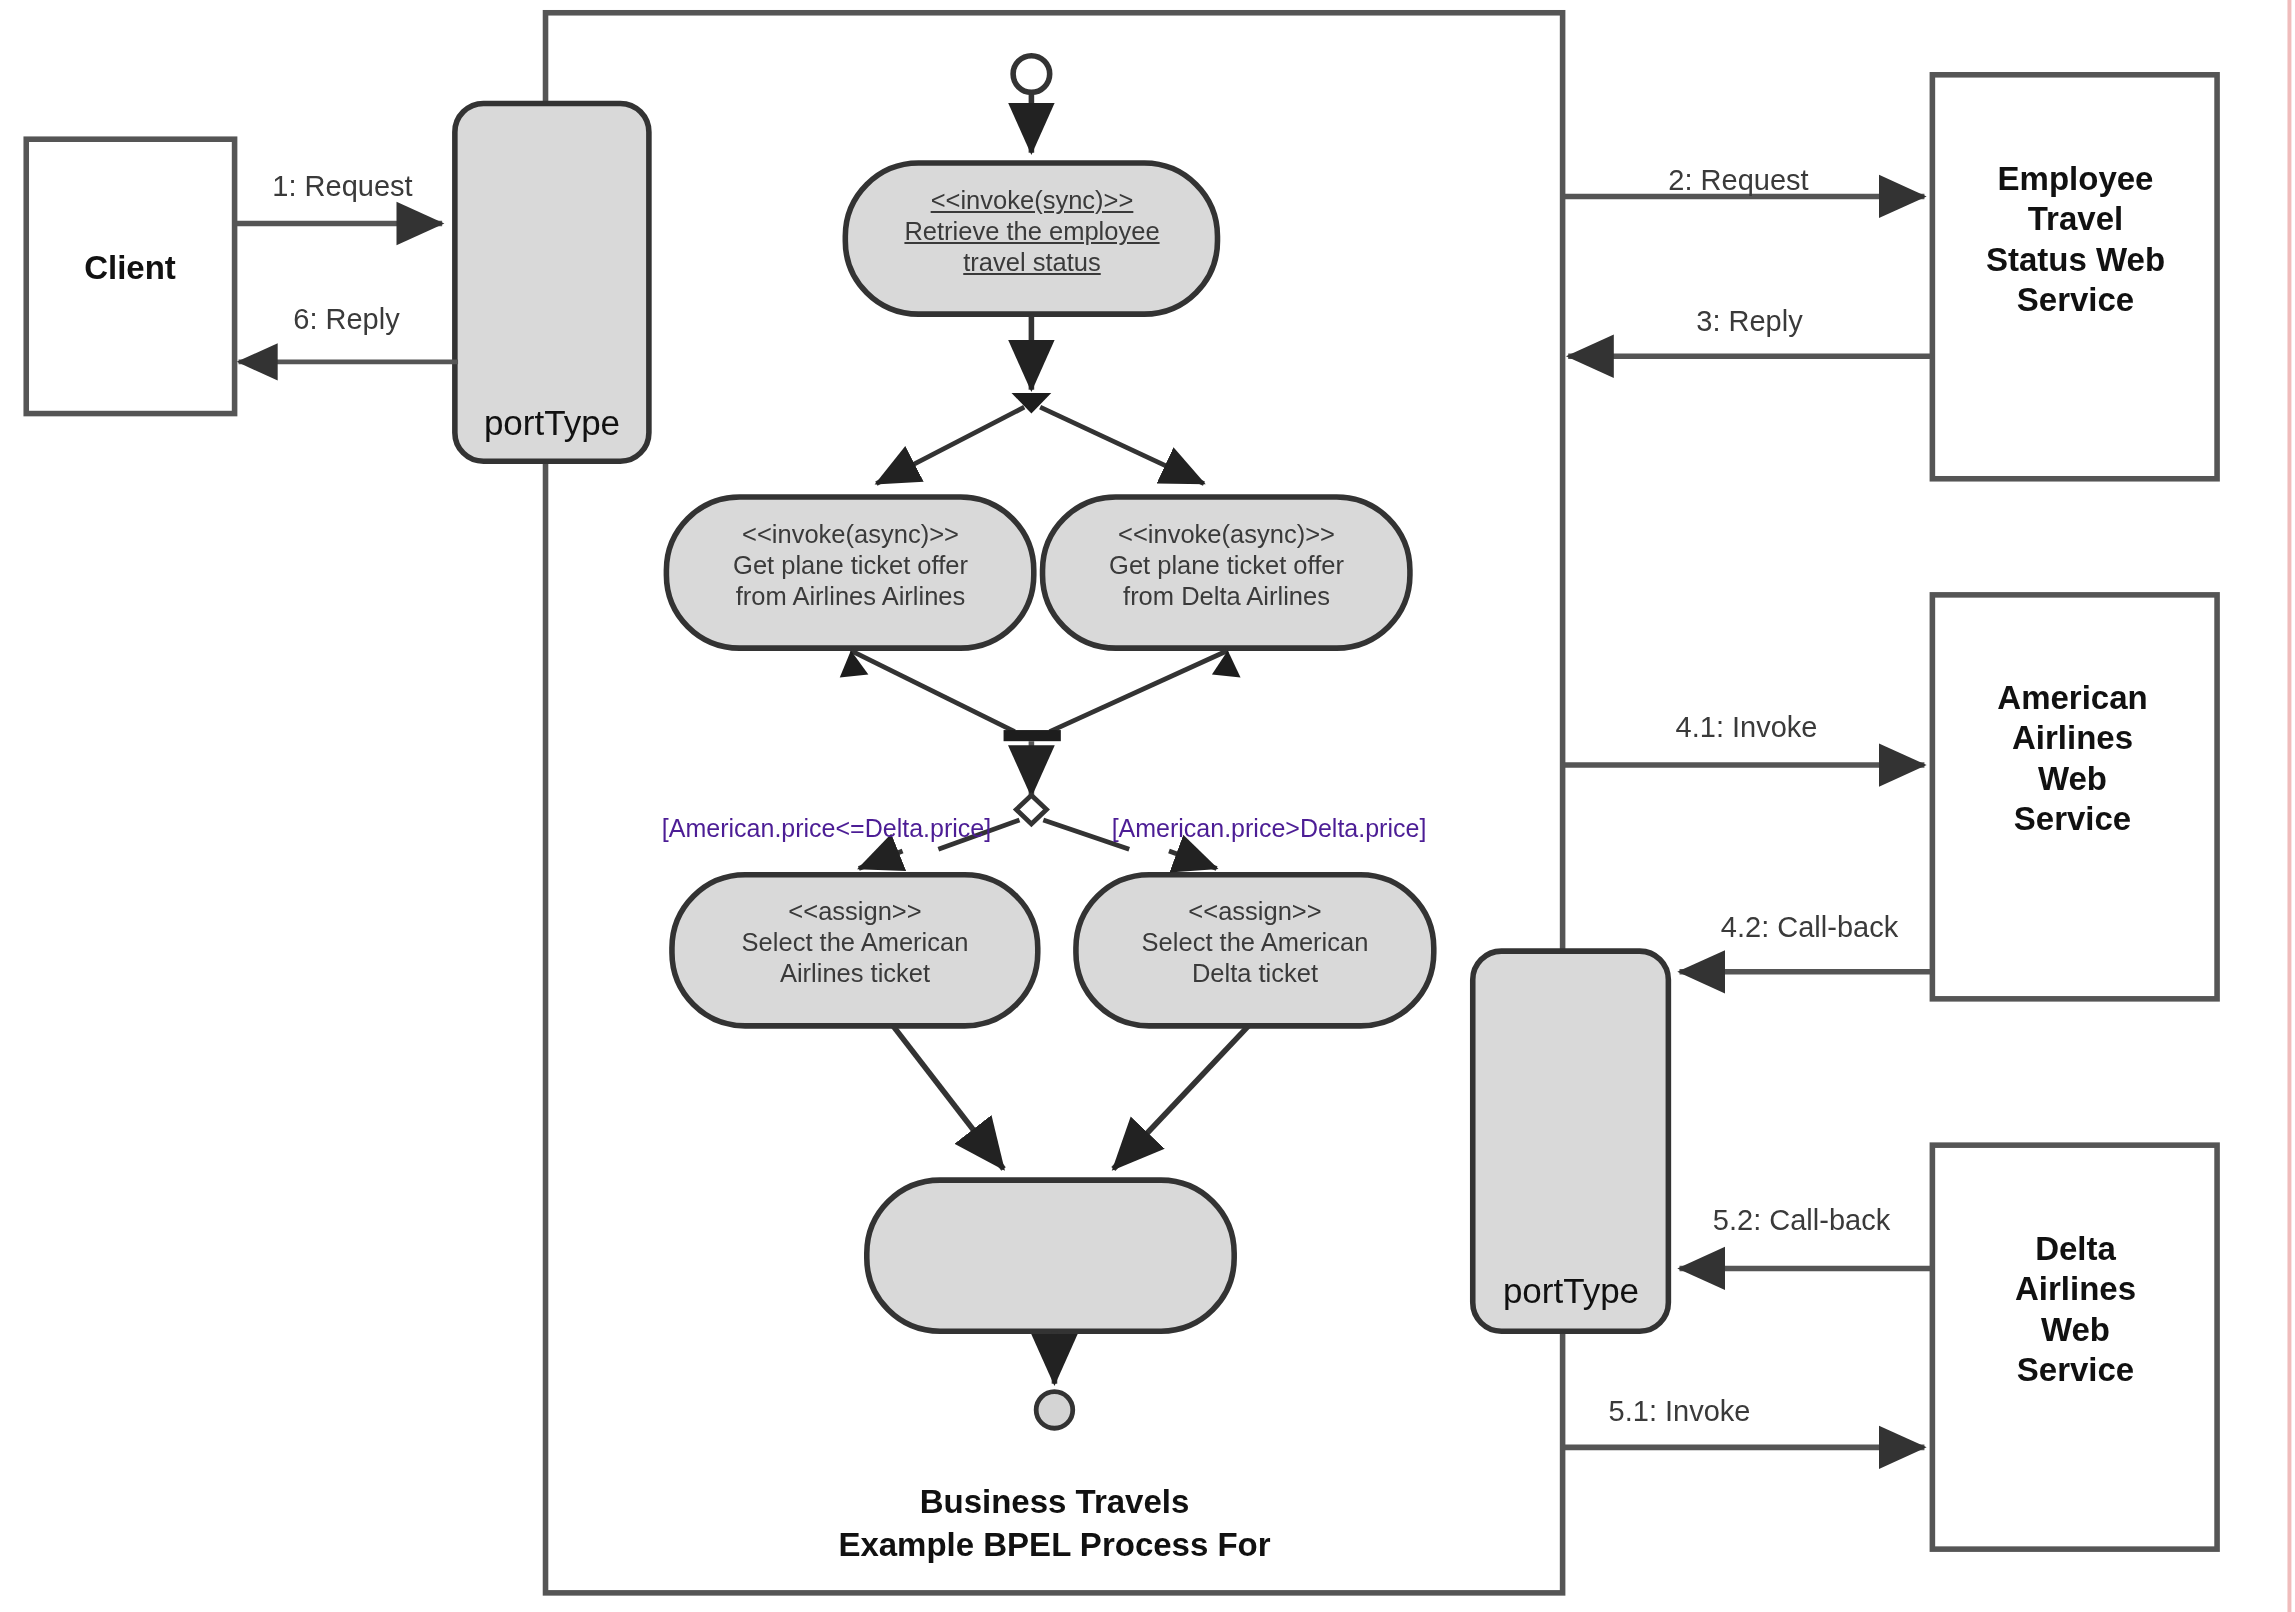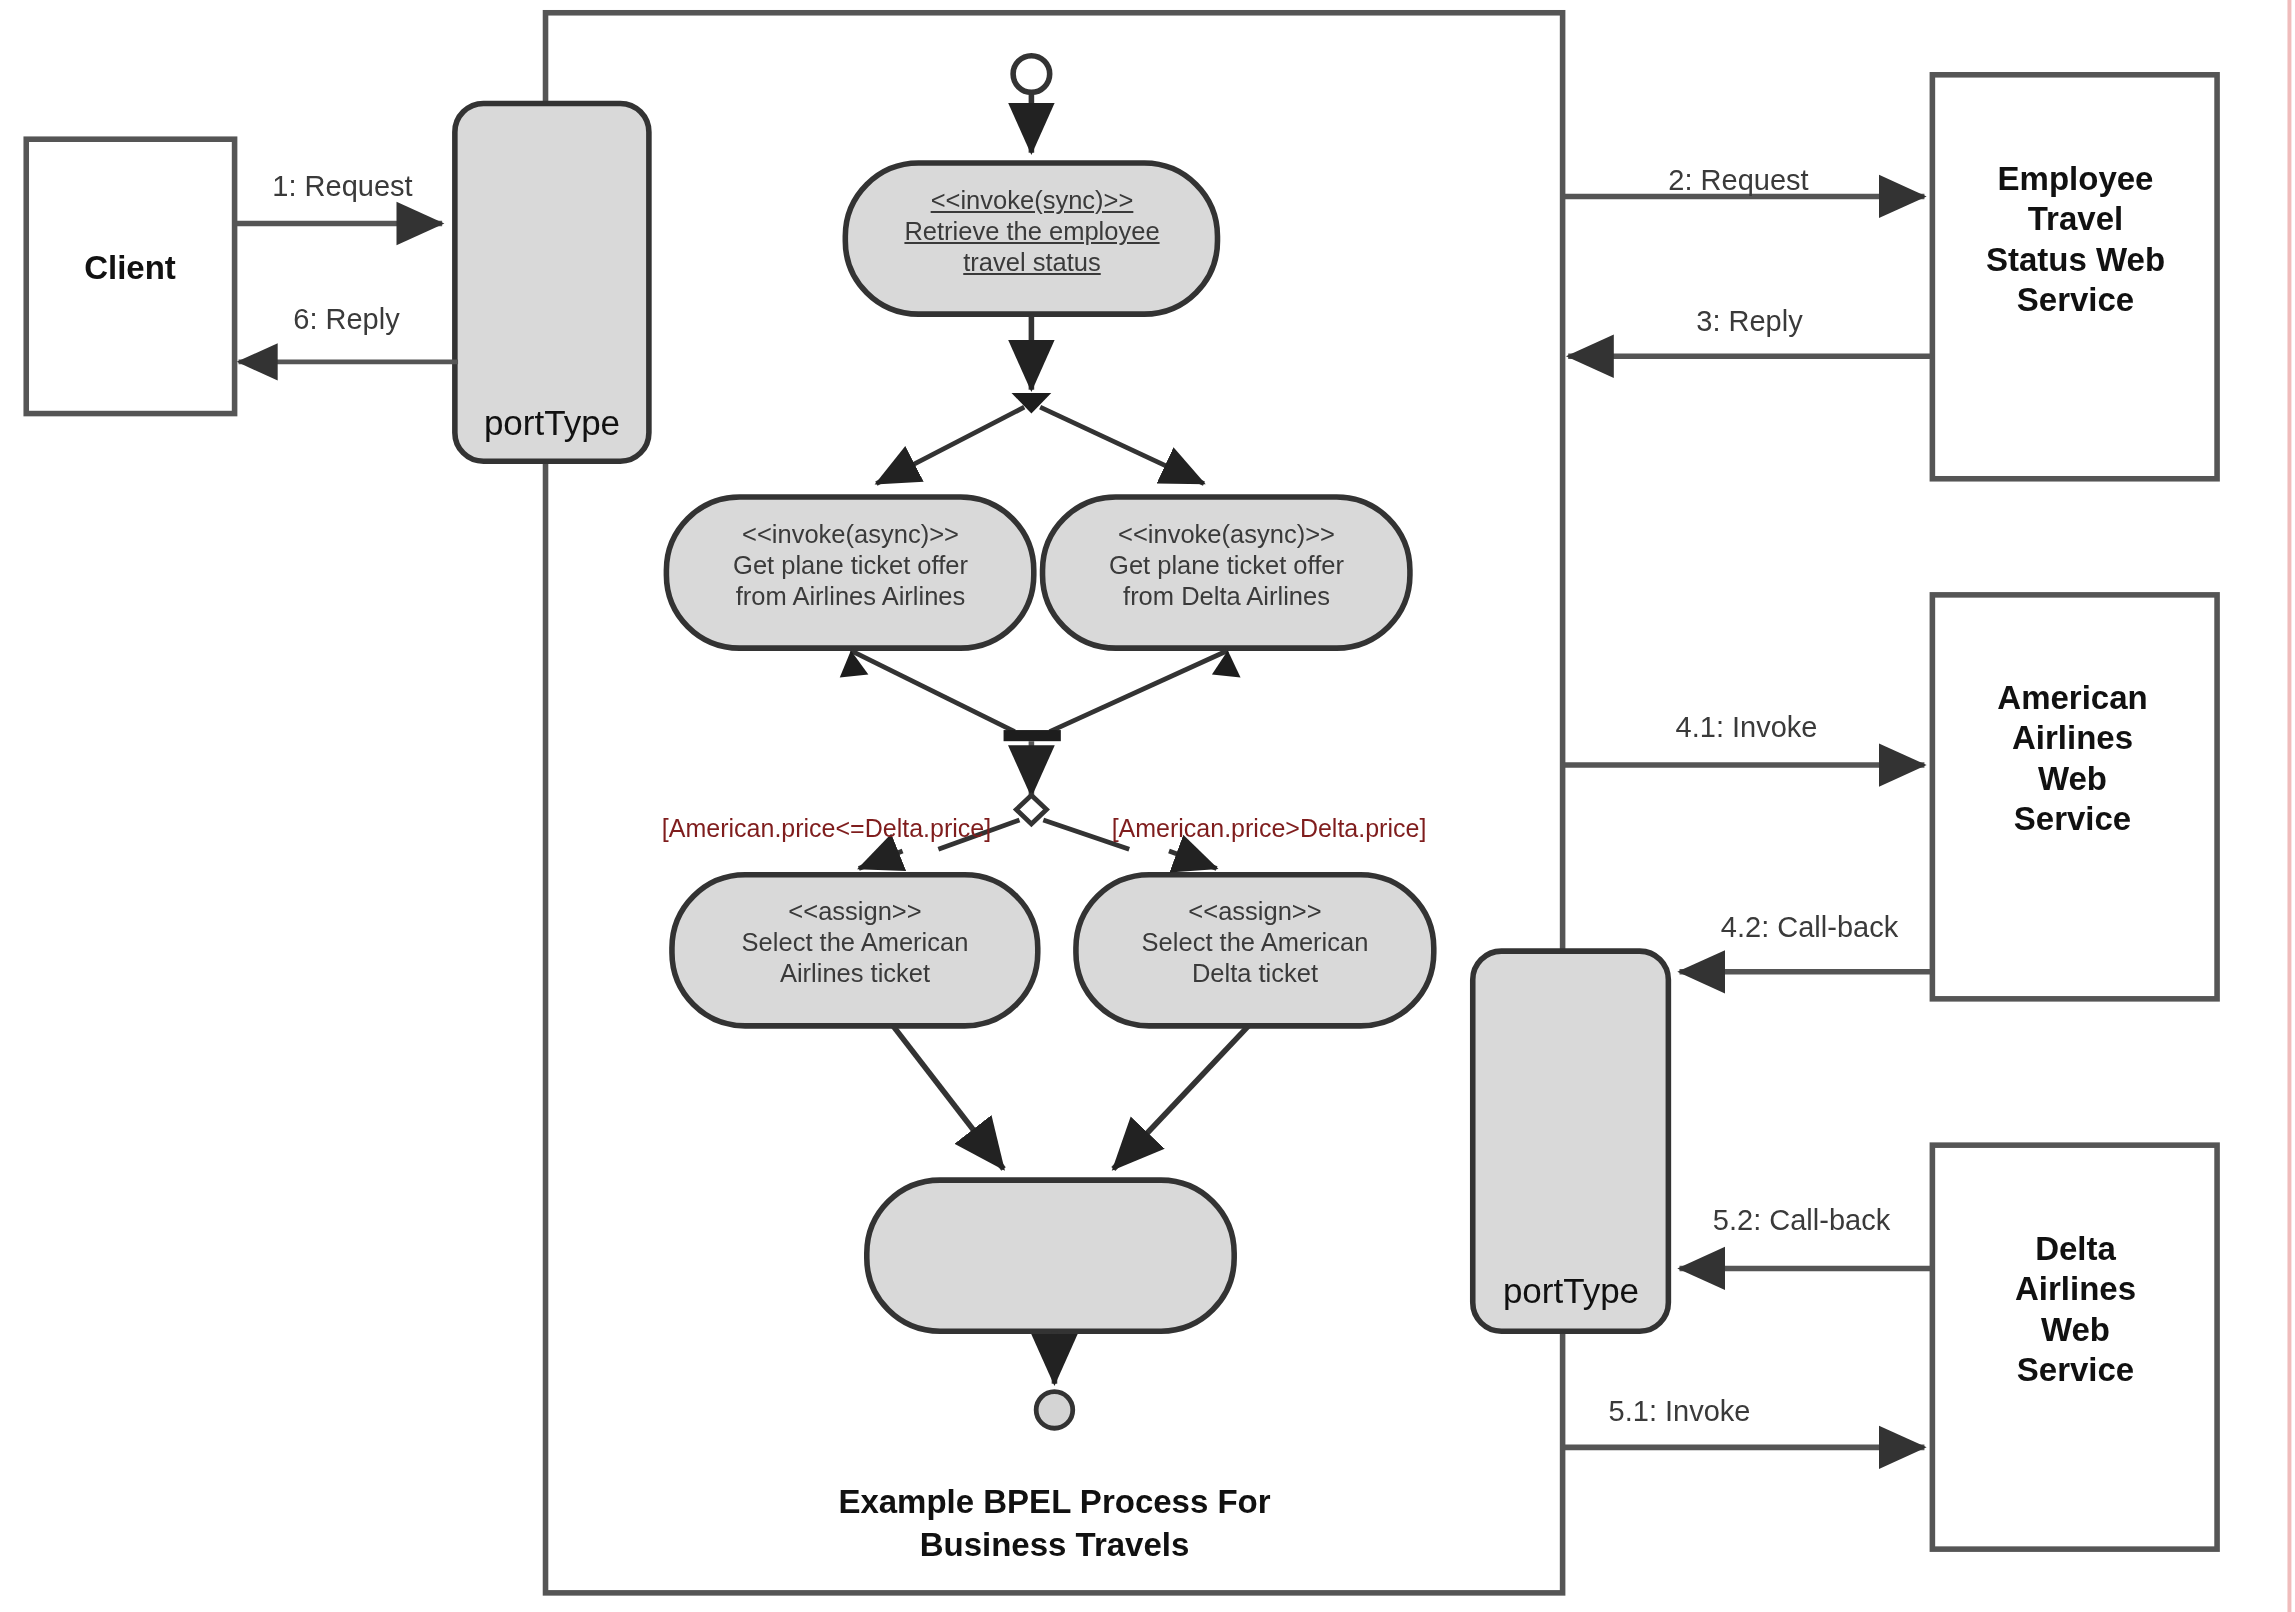--- a/index.html
+++ b/index.html
@@ -42,21 +42,21 @@
     font-weight: normal;
     color: #111111;
   }
   .msg-label {
     font-size: 29px;
     color: #3a3a3a;
     white-space: nowrap;
   }
   .guard-label {
     font-size: 25px;
-    color: #7f1d1d;
+    color: #4c1d95;
     white-space: nowrap;
   }
   .caption-label {
     font-size: 33px;
     font-weight: bold;
     color: #111111;
     line-height: 1.3;
   }
   .stereo { display:block; }
 </style>
@@ -218,18 +218,18 @@
   <div class="node-text msg-label" style="left:1619px; top:163px; width:239px;">2: Request</div>
   <div class="node-text msg-label" style="left:1646px; top:304px; width:207px;">3: Reply</div>
 
   <div class="node-text msg-label" style="left:1635px; top:710px; width:223px;">4.1: Invoke</div>
   <div class="node-text msg-label" style="left:1682px; top:910px; width:255px;">4.2: Call-back</div>
 
   <div class="node-text msg-label" style="left:1674px; top:1203px; width:255px;">5.2: Call-back</div>
   <div class="node-text msg-label" style="left:1568px; top:1394px; width:223px;">5.1: Invoke</div>
 
   <div class="node-text caption-label" style="left:657px; top:1481px; width:795px;">
+    <span class="stereo">Business Travels</span>
     <span class="stereo">Example BPEL Process For</span>
-    <span class="stereo">Business Travels</span>
   </div>
 
 </div>
 
 
 </body></html>

